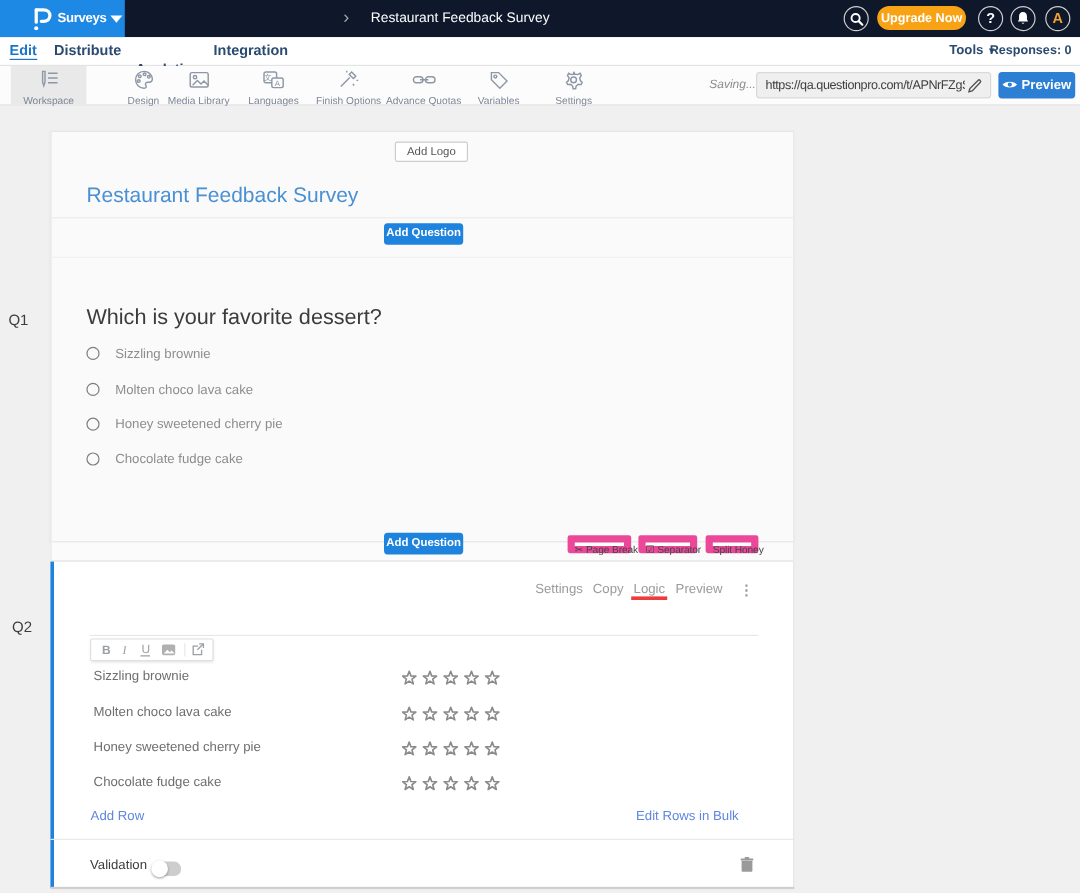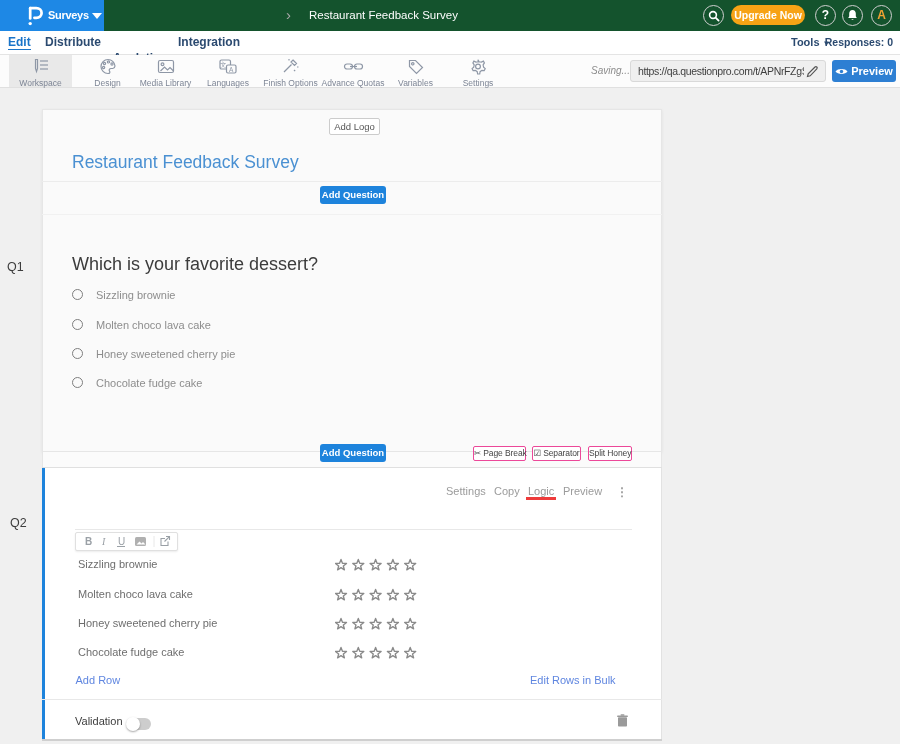--- a/index.html
+++ b/index.html
@@ -1,20 +1,20 @@
 <!DOCTYPE html>
 <html><head>
 <meta charset="utf-8">
 <style>
 * { margin:0; padding:0; box-sizing:border-box; }
 html,body { width:900px; height:744px; overflow:hidden; }
 body { font-family:"Liberation Sans", sans-serif; background:#f0f0f0; position:relative; }
 
 
-#topbar { position:absolute; left:0; top:0; width:900px; height:31px; background:#14532d; }
+#topbar { position:absolute; left:0; top:0; width:900px; height:31px; background:#0f172a; }
 #brand { position:absolute; left:0; top:0; width:104px; height:31px; background:#1e88e5; }
 #brand svg { position:absolute; left:27px; top:5px; }
 #brand .sv { position:absolute; left:48px; top:0; height:31px; line-height:31px; color:#fff; font-size:11px; font-weight:700; letter-spacing:-0.3px; }
 #brand .caret { position:absolute; left:92px; top:13px; width:0; height:0; border-left:5px solid transparent; border-right:5px solid transparent; border-top:6px solid #fff; }
 .bc1 { position:absolute; left:124px; top:0; height:31px; line-height:31px; color:#7fa9d0; font-size:12.5px; }
 .bc-sep { position:absolute; left:286px; top:0; height:31px; line-height:29px; color:#a8a8a8; font-size:15px; }
 .bc2 { position:absolute; left:309px; top:0; height:31px; line-height:31px; color:#fdfdfd; font-size:11.5px; }
 .circ { position:absolute; top:5px; width:21px; height:21px; border:1px solid #cfcfcf; border-radius:50%; color:#fff; text-align:center; line-height:19px; font-size:12px; font-weight:700; }
 #upgrade { position:absolute; left:731px; top:5px; width:74px; height:20px; background:#f7a315; border-radius:10px; color:#fff; font-size:10.5px; font-weight:700; text-align:center; line-height:20px; }
 
@@ -33,28 +33,28 @@
 #saving { position:absolute; left:591px; top:0; height:32px; line-height:32px; font-style:italic; color:#8c8c8c; font-size:10px; }
 #urlbox { position:absolute; left:630px; top:5px; width:196px; height:22px; background:#efefef; border:1px solid #d9d9d9; border-radius:3px; overflow:hidden; }
 #urlbox .u { position:absolute; left:7px; top:0; height:20px; line-height:20px; font-size:10.5px; letter-spacing:-0.35px; color:#3f3f3f; white-space:nowrap; }
 #urlbox .pen { position:absolute; right:4px; top:2px; width:17px; height:17px; background:#efefef; }
 #previewbtn { position:absolute; left:832px; top:5px; width:64px; height:22px; background:#2d7fd3; border-radius:3px; color:#fff; font-size:11px; font-weight:700; text-align:center; line-height:22px; }
 
 
 .qlab { position:absolute; font-size:12.5px; color:#3d3d3d; }
 #card1 { position:absolute; left:42px; top:109px; width:620px; height:343px; background:#fafafa; border:1px solid #e6e6e6; box-shadow:0 1px 3px rgba(0,0,0,0.07); }
 #strip { position:absolute; left:42px; top:452px; width:620px; height:15px; background:#fbfbfb; border-left:1px solid #e6e6e6; border-right:1px solid #e6e6e6; }
-#addlogo { position:absolute; left:329px; top:118px; width:51px; height:17px; background:#fff; border:1px solid #ccc; border-radius:2px; font-size:9.5px; color:#555; text-align:center; line-height:15px; }
+#addlogo { position:absolute; left:329px; top:118px; width:61px; height:17px; background:#fff; border:1px solid #ccc; border-radius:2px; font-size:9.5px; color:#555; text-align:center; line-height:15px; }
 #stitle { position:absolute; left:72px; top:152px; font-size:17.5px; color:#4a90d2; }
 .div1 { position:absolute; left:42px; width:620px; height:1px; background:#ececec; }
 .addq { position:absolute; left:320px; width:66px; height:18px; background:#1d83dc; border-radius:3px; color:#fff; font-size:9.5px; font-weight:700; text-align:center; line-height:18px; white-space:nowrap; }
 #q1text { position:absolute; left:72px; top:254px; font-size:18px; color:#3c3c3c;text-align:center; }
 .radio { position:absolute; left:72px; width:11px; height:11px; border:1.3px solid #7e7e7e; border-radius:50%; background:#fafafa; }
 .opt { position:absolute; left:96px; font-size:11px; color:#8d8d8d; }
-.sbtn { position:absolute; top:446px; height:15px; background:#fff; border:1px solid #ec4899; border-radius:2px; font-size:8.5px; letter-spacing:-0.1px; color:#444; line-height:13px; text-align:center; white-space:nowrap; }
+.sbtn { position:absolute; top:446px; height:15px; background:#fff; border:6px solid #ec4899; border-radius:2px; font-size:8.5px; letter-spacing:-0.1px; color:#444; line-height:13px; text-align:center; white-space:nowrap; }
 
 
 #card2 { position:absolute; left:42px; top:467px; width:620px; height:274px; background:#fff; }
 #card2 .bt { position:absolute; left:0; top:0; width:620px; height:1px; background:#e0e0e0; }
 #card2 .bl { position:absolute; left:0; top:1px; width:3px; height:272px; background:#1d83dc; }
 #card2 .br { position:absolute; right:0; top:1px; width:1px; height:272px; background:#e2e2e2; }
 #card2 .bb { position:absolute; left:0; top:272px; width:620px; height:2px; background:#cfcfcf; }
 .menu { position:absolute; top:18px; font-size:11px; color:#9b9b9b; white-space:nowrap; }
 #redline { position:absolute; left:484px; top:30px; width:30px; height:2.5px; background:#ee3b3b; }
 #q2title { position:absolute; left:34px; top:44px; font-size:13.5px; color:#3c3c3c; }
@@ -116,21 +116,21 @@
     <svg width="19" height="17" viewBox="0 0 19 17">
         <g fill="none" stroke="#8e97a6" stroke-width="1.2">
           <path d="M4.5 1.5 h2 v9 l-1 3 l-1 -3 Z"></path>
           <line x1="9" y1="3" x2="17" y2="3"></line>
           <line x1="9" y1="7" x2="17" y2="7"></line>
           <line x1="9" y1="11" x2="17" y2="11"></line>
         </g>
       </svg>
     <span class="lbl">Workspace</span>
   </div>
-  <div class="titem" style="left:76px;">
+  <div class="titem" style="left:88px;">
     <svg width="18" height="17" viewBox="0 0 18 17">
         <g fill="none" stroke="#8e97a6" stroke-width="1.2">
           <path d="M9 1.5 a7 7 0 1 0 0 14 c2 0 2.2-1.4 1.5-2.4 c-.8-1.1 0-2.6 1.5-2.6 h1.8 a2.8 2.8 0 0 0 2.2-2.5 a7 7 0 0 0 -7-6.5 Z"></path>
           <circle cx="5.5" cy="5.5" r="1.1"></circle>
           <circle cx="9.5" cy="3.9" r="1.1"></circle>
           <circle cx="13" cy="6" r="1.1"></circle>
           <circle cx="4.6" cy="9.5" r="1.1"></circle>
         </g>
       </svg>
     <span class="lbl">Design</span>

